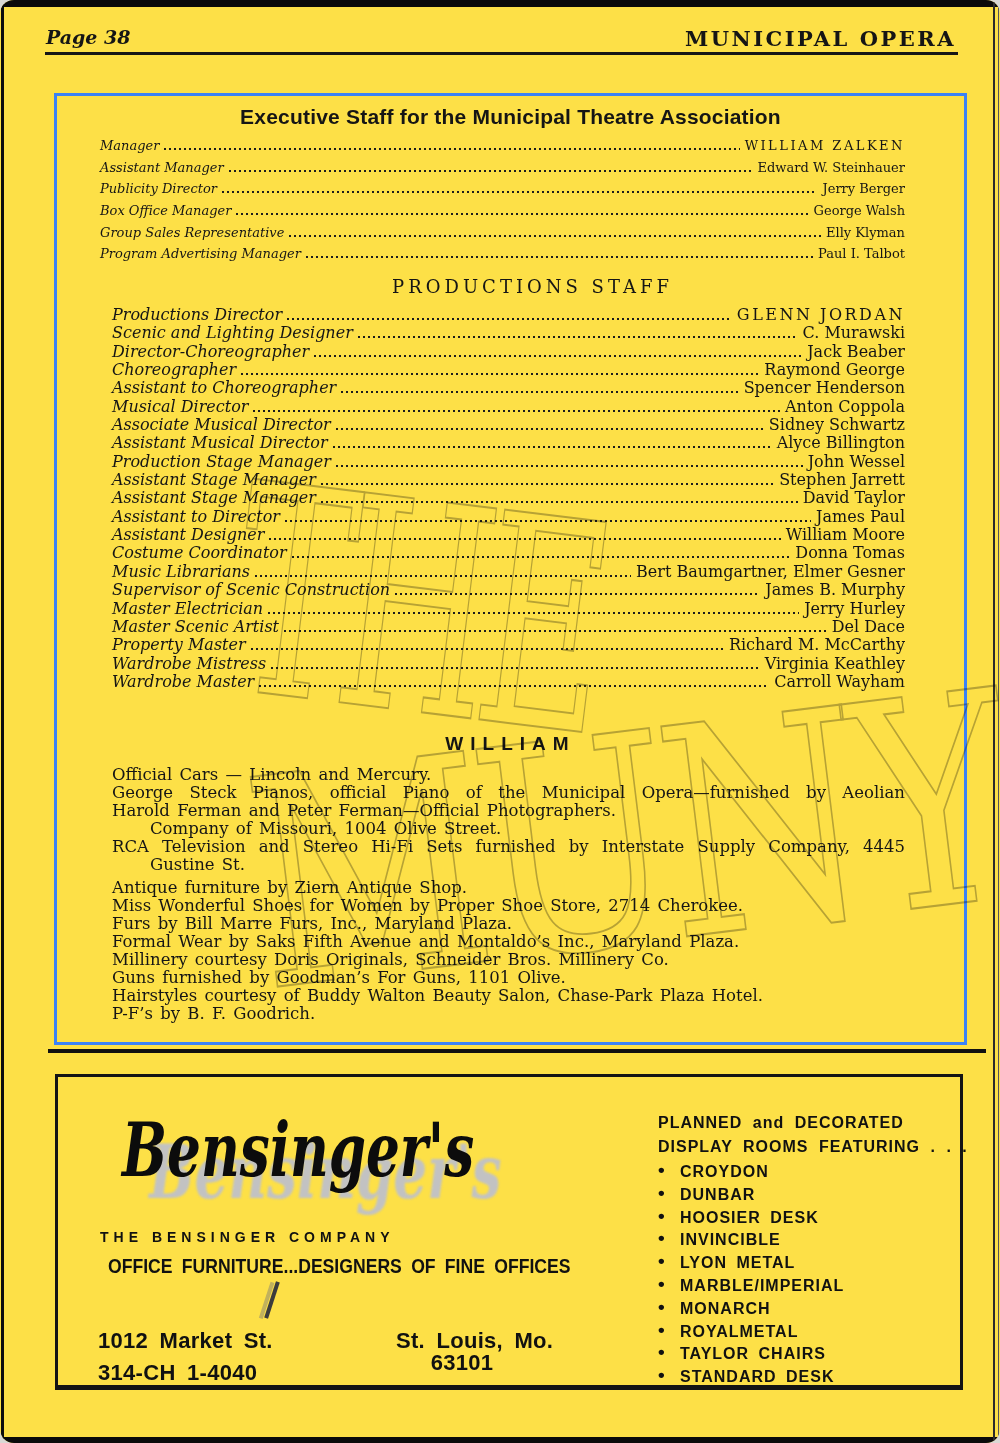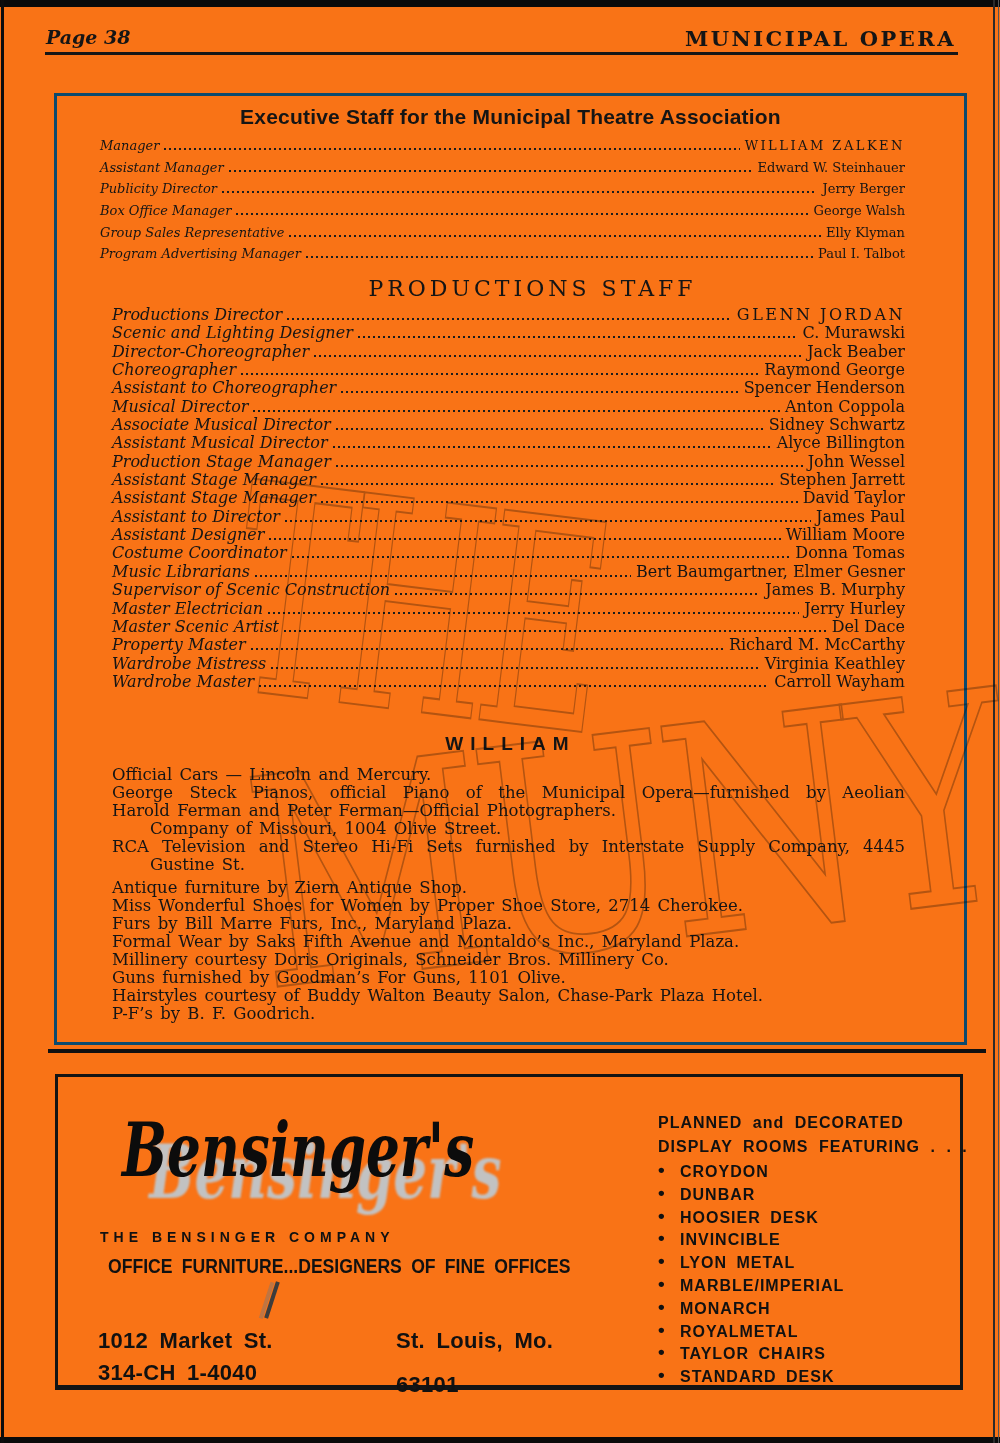--- a/index.html
+++ b/index.html
@@ -1,38 +1,38 @@
 <!DOCTYPE html>
 <html><head>
 <meta charset="utf-8">
 <style>
   html,body{margin:0;padding:0;background:#d9d8d4;}
-  .page{position:relative;width:1000px;height:1443px;background:#f97316;overflow:hidden;
-        font-family:"DejaVu Serif",serif;color:#151515;}
+  .page{position:relative;width:1000px;height:1443px;background:#fde047;overflow:hidden;
+        font-family:"DejaVu Serif",serif;color:#151515;border-radius:14px;}
   
   .scan-top{position:absolute;left:0;top:0;width:1000px;height:7px;background:#0a0a0a;}
   .scan-bottom{position:absolute;left:0;bottom:0;width:1000px;height:6px;background:#0a0a0a;}
   .scan-left{position:absolute;left:1px;top:0;width:3px;height:1443px;background:#0d0d0d;}
   .scan-right-a{position:absolute;left:993px;top:0;width:2px;height:1443px;background:#2b2b2b;}
   .scan-right-b{position:absolute;left:998px;top:0;width:1px;height:1443px;background:#555;}
 
   
   .page-label{position:absolute;left:46px;top:26px;font-size:19px;font-style:italic;font-weight:bold;}
   .pub-title{position:absolute;right:44px;top:26px;font-size:21px;font-weight:bold;letter-spacing:2.5px;}
   .head-rule{position:absolute;left:45px;top:52px;width:913px;height:3px;background:#161616;}
 
   
-  .main-box{position:absolute;left:54px;top:93px;width:913px;height:952px;border:3px solid #0c4a6e;
+  .main-box{position:absolute;left:54px;top:93px;width:913px;height:952px;border:3px solid #3b82f6;
             box-sizing:border-box;}
   .exec-heading{position:absolute;left:0;right:0;top:9px;text-align:center;
                 font-family:"Liberation Sans",sans-serif;font-weight:bold;font-size:21px;letter-spacing:0.2px;}
   .exec-list{position:absolute;left:43px;right:59px;top:42px;font-size:13px;}
   .exec-list .srow{height:21.7px;}
   .prod-heading{position:absolute;left:0;right:0;top:180px;text-align:center;
-                font-size:22px;letter-spacing:4px;padding-left:44px;}
+                font-size:18px;letter-spacing:4px;padding-left:44px;}
   .prod-list{position:absolute;left:55px;right:59px;top:209px;font-size:16px;}
   .prod-list .srow{height:18.35px;}
 
   .srow{display:flex;align-items:baseline;white-space:nowrap;}
   .srole{font-style:italic;}
   .sdots{flex:1;height:2px;margin:0 5px;
          background:repeating-linear-gradient(90deg,#1c1c1c 0 2px,transparent 2px 5px);}
   .sname{}
   .sname.caps{letter-spacing:2.5px;}
 
@@ -64,21 +64,21 @@
   .logo-main{position:relative;color:#0c0c0c;}
   .ad-company{position:absolute;left:42px;top:152px;font-size:14px;font-weight:bold;letter-spacing:5px;white-space:nowrap;}
   .ad-tagline{position:absolute;left:50px;top:178px;font-size:20px;font-weight:bold;white-space:nowrap;
               transform:scaleX(0.88);transform-origin:left top;word-spacing:5px;}
   .ad-slash{position:absolute;left:212px;top:204px;width:4px;height:38px;background:#3c3c3c;
             transform:rotate(18deg);box-shadow:-5px 2px 0 rgba(120,120,120,0.45);}
   .addr{position:absolute;font-size:22px;font-weight:bold;letter-spacing:0.3px;word-spacing:5px;white-space:nowrap;}
   .addr-l1{left:40px;top:251px;}
   .addr-l2{left:40px;top:283px;}
   .addr-r1{left:338px;top:251px;}
-  .addr-r2{left:338px;top:295px;width:132px;text-align:left;}
+  .addr-r2{left:338px;top:273px;width:132px;text-align:center;}
 
   .feat-head{position:absolute;left:600px;font-size:16px;font-weight:bold;letter-spacing:1px;word-spacing:5px;white-space:nowrap;}
   .feat-head1{top:37px;}
   .feat-head2{top:61px;}
   .feat-list{position:absolute;left:600px;top:86px;}
   .feat-item{height:22.8px;display:flex;align-items:flex-start;font-size:16px;font-weight:bold;
              letter-spacing:1px;word-spacing:4px;white-space:nowrap;}
   .feat-item .bullet{width:22px;font-size:19px;line-height:1;position:relative;top:-3px;}
   .feat-item .bullet::before{content:"•";}
 </style>

